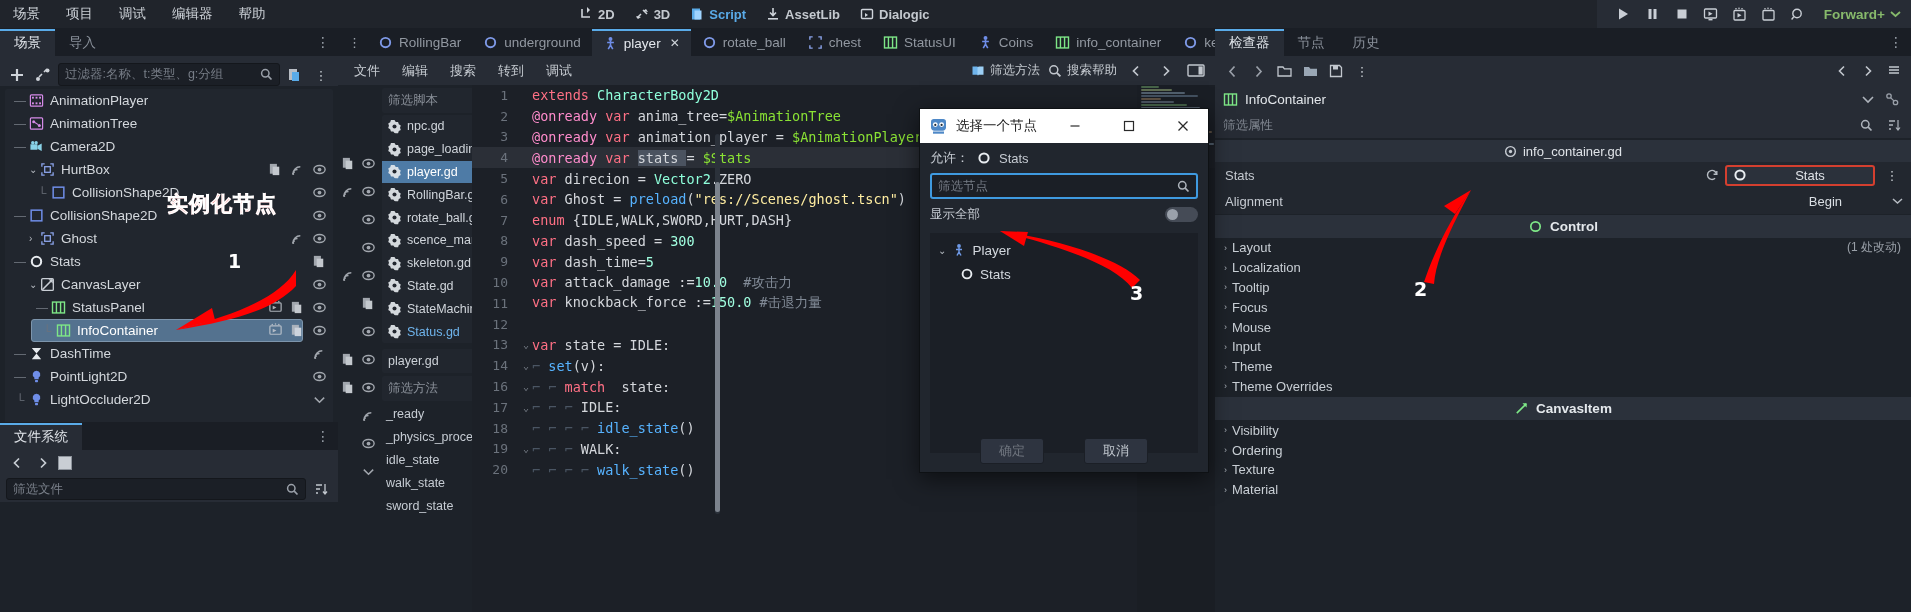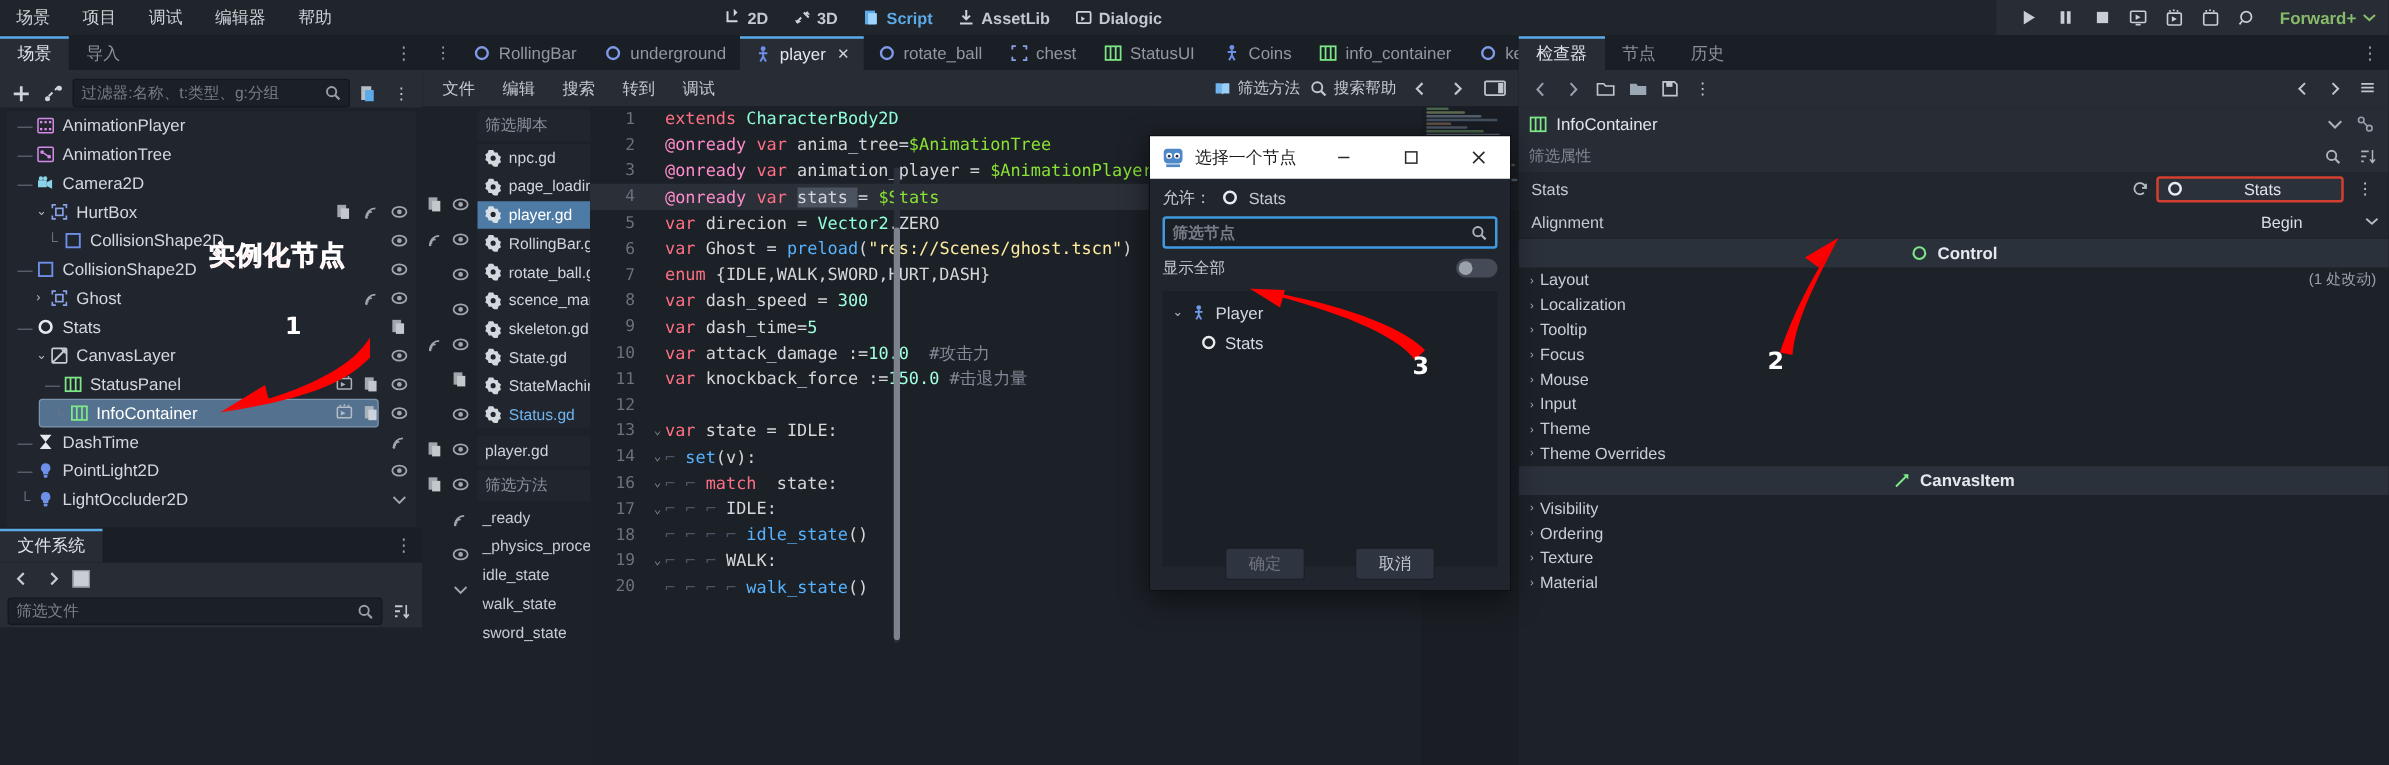--- a/index.html
+++ b/index.html
@@ -316,21 +316,21 @@
   }
   .dlg-row1 {
     display: flex; align-items: center; height: 30px; padding: 0 10px; gap: 8px;
     color: #c6cbd2; font-size: 13px;
   }
   .dlg-search {
     display: flex; align-items: center; height: 26px; margin: 0 10px;
     background: #1b1f26; border: 2px solid #3f9ae0; border-radius: 3px;
     padding: 0 6px; gap: 6px;
   }
-  .dlg-search-text { flex: 1; color: #767c86; font-size: 12.5px; font-weight: bold; }
+  .dlg-search-text { flex: 1; color: #767c86; font-size: 12.5px; }
   .dlg-showall {
     display: flex; align-items: center; gap: 8px; height: 30px; padding: 0 10px;
     color: #c6cbd2; font-size: 12.5px;
   }
   .toggle {
     width: 33px; height: 15px; border-radius: 8px; background: #454b56; position: relative;
   }
   .toggle::after {
     content: ''; position: absolute; left: 2px; top: 2px; width: 11px; height: 11px;
     border-radius: 50%; background: #9aa1ab;
@@ -1426,20 +1426,27 @@
           </svg>
       </div>
       <div class="tool-icon">
         <svg width="14" height="14" viewBox="0 0 14 14">
             <path d="M2 3h6M2 7h4M2 11h2" stroke="#aeb4bc" stroke-width="1.4"></path>
             <path d="M11 2v10M9 9.5l2 2.5 2-2.5" stroke="#aeb4bc" stroke-width="1.2" fill="none"></path>
           </svg>
       </div>
     </div>
 
+    <div class="section-head">
+      <svg width="13" height="13" viewBox="0 0 14 14">
+          <circle cx="7" cy="7" r="5.2" stroke="#c7ccd3" stroke-width="1.5" fill="none"></circle>
+          <circle cx="7" cy="7" r="1.8" fill="#c7ccd3"></circle>
+        </svg>
+      <span>info_container.gd</span>
+    </div>
 
     <div class="prop-row">
       <span class="prop-label">Stats</span>
       <div class="prop-val">
         <svg width="14" height="14" viewBox="0 0 14 14">
             <path d="M11.5 7a4.5 4.5 0 10-1.4 3.2" stroke="#b6bcc3" stroke-width="1.4" fill="none"></path>
             <path d="M11.8 3v3.2H8.6" stroke="#b6bcc3" stroke-width="1.4" fill="none"></path>
           </svg>
         <div class="node-field">
           <svg width="14" height="14" viewBox="0 0 14 14">

